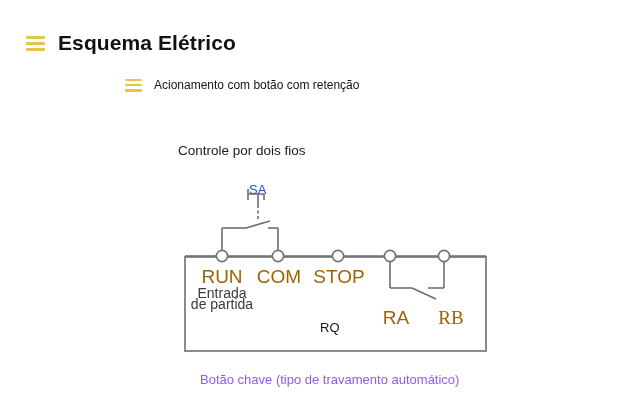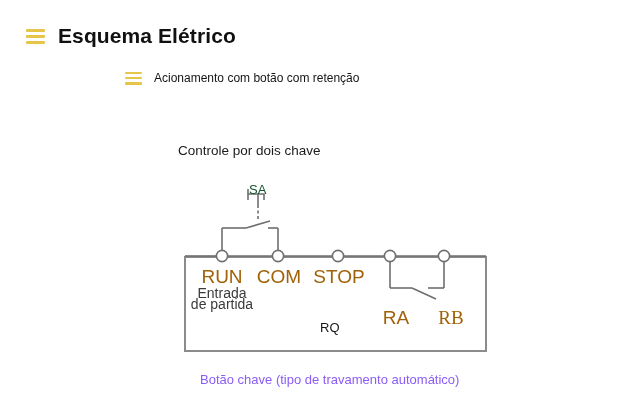--- a/index.html
+++ b/index.html
@@ -14,20 +14,21 @@
     overflow: hidden;
     font-family: "Liberation Sans", sans-serif;
     color: #1a1a1a;
   }
 
   
   .heading-row {
     position: absolute;
     display: flex;
     align-items: center;
+    margin-top: 7px;
   }
   #heading-primary { left: 26px; top: 24px; }
   #heading-secondary { left: 125px; top: 71px; }
 
   .hamburger {
     display: inline-flex;
     flex-direction: column;
     justify-content: space-between;
     flex: 0 0 auto;
   }
@@ -117,21 +118,21 @@
     white-space: nowrap;
     text-align: center;
     line-height: 11px;
     transform: translateX(-50%);
   }
   #label-sa {
     position: absolute;
     left: 249px;
     top: 182px;
     font-size: 13px;
-    color: #14532d;
+    color: #1d4ed8;
   }
   #label-rq {
     position: absolute;
     left: 320px;
     top: 320px;
     font-size: 13px;
     color: #161616;
   }
 </style>
 </head>
@@ -150,21 +151,21 @@
   <span class="hamburger">
     <span class="bar"></span>
     <span class="bar"></span>
     <span class="bar"></span>
   </span>
   <span class="heading-text-md">Acionamento com botão com retenção</span>
 </div>
 
 <div id="figure">
 
-  <div class="fig-label" id="caption-top">Controle por dois chave</div>
+  <div class="fig-label" id="caption-top">Controle por dois fios</div>
 
   <div id="schematic-box"></div>
 
   <svg id="schematic-svg" viewBox="0 0 640 400" xmlns="http://www.w3.org/2000/svg">
     <g fill="none" stroke="#6f6f6f" stroke-width="1.6" stroke-linecap="butt">
 
       <line x1="185" y1="256" x2="216" y2="256"></line>
       <line x1="228" y1="256" x2="272" y2="256"></line>
       <line x1="284" y1="256" x2="332" y2="256"></line>
       <line x1="344" y1="256" x2="384" y2="256"></line>

